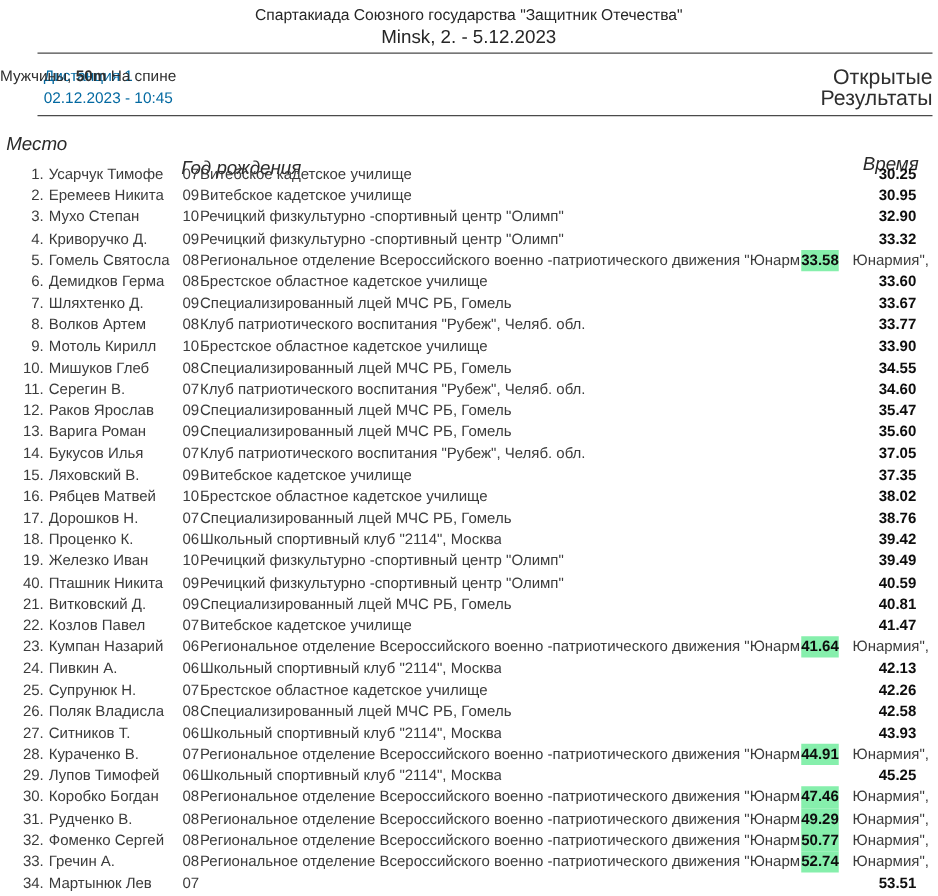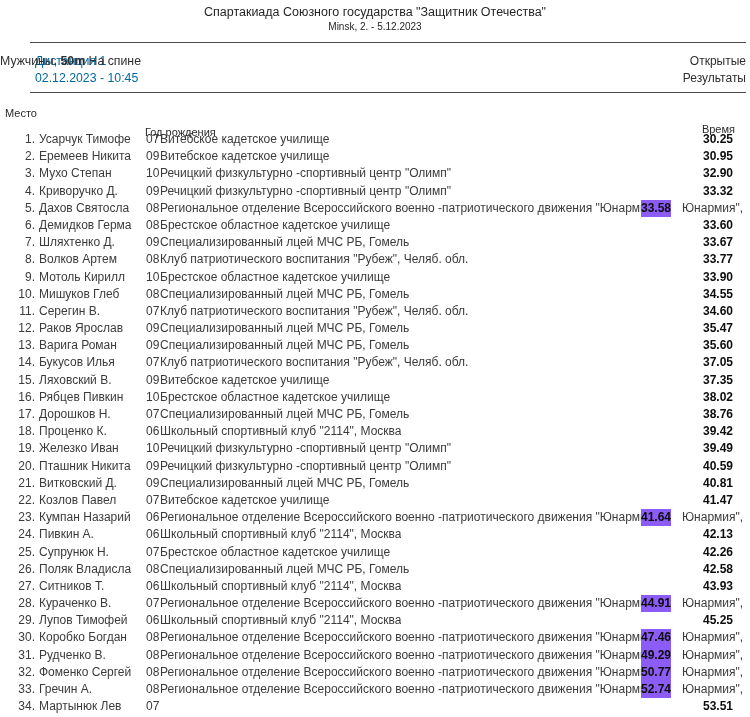--- a/index.html
+++ b/index.html
@@ -1,42 +1,42 @@
 <!DOCTYPE html>
 <html><head>
 <meta charset="utf-8">
 <style>
   html, body { margin:0; padding:0; background:#ffffff; }
   .page {
     position:relative; width:750px; height:717px; background:#ffffff;
     font-family:"Liberation Sans","DejaVu Sans",sans-serif; color:#3b3b3b; overflow:hidden;border-radius:21px;
   }
   .title    { position:absolute; top:5px;  left:0; right:0; text-align:center; font-size:12.5px; color:#262626; }
-  .subtitle { position:absolute; top:21px; left:0; right:0; text-align:center; font-size:10px; color:#262626; }
+  .subtitle { position:absolute; top:21px; left:0; right:0; text-align:center; font-size:15px; color:#262626; }
   .rule { position:absolute; left:30px; right:4px; border-top:1.6px solid #4a4a4a; height:0; }
   .rule1 { top:42px; }
   .rule2 { top:92px; }
   .meta-left   { position:absolute; top:53px; left:35px;  font-size:12.3px; line-height:17px; color:#0369a1; }
   .meta-center { position:absolute; top:53px; left:0; right:0; text-align:left; font-size:12.3px; line-height:17px; color:#2e2e2e; }
-  .meta-right  { position:absolute; top:53px; right:4px; text-align:right; font-size:12px; line-height:17px; color:#2e2e2e; }
+  .meta-right  { position:absolute; top:53px; right:4px; text-align:right; font-size:17px; line-height:17px; color:#2e2e2e; }
   .bold-part { font-weight:bold; }
-  .thead { position:absolute; top:107px; left:0; right:0; height:14px; font-size:11px; color:#2a2a2a; }
+  .thead { position:absolute; top:107px; left:0; right:0; height:14px; font-size:15px; color:#2a2a2a;font-style:italic; }
   .h-place { position:absolute; left:5px;   top:0; }
   .h-year  { position:absolute; left:145px; top:0;margin-top:19px; }
   .h-time  { position:absolute; right:15px; top:0;margin-top:16px; }
   .rows { position:absolute; top:131px; left:0; right:0; }
   .row  { position:relative; height:17.2px; line-height:17.2px; font-size:12px; color:#3b3b3b; }
   .place { position:absolute; left:0;    top:0; width:35px; text-align:right; white-space:nowrap; }
   .name  { position:absolute; left:39px; top:0; width:106px; white-space:nowrap; overflow:hidden; }
   .year  { position:absolute; left:146px; top:0; white-space:nowrap; }
   .club  { position:absolute; left:160px; top:0; white-space:nowrap; max-width:545px; overflow:hidden; }
   .club.clipped { width:481px; max-width:481px; }
   .time { font-weight:bold; color:#0d0d0d; }
   .time.right   { position:absolute; right:17px; top:0; }
-  .time.overlap { position:absolute; left:641px; top:0; background:#8b5cf6; }
+  .time.overlap { position:absolute; left:641px; top:0; background:#86efac; }
   .after { position:absolute; left:682px; top:0; white-space:nowrap; overflow:hidden; max-width:64px; }
 </style>
 </head>
 <body>
 
 <div class="page">
 
   <div class="title">Спартакиада Союзного государства "Защитник Отечества"</div>
   <div class="subtitle">Minsk, 2. - 5.12.2023</div>
 
@@ -88,21 +88,21 @@
       </div>
       <div class="row">
         <span class="place">4.</span>
         <span class="name">Криворучко Д.</span>
         <span class="year">09</span>
         <span class="club">Речицкий физкультурно -спортивный центр "Олимп"</span>
         <span class="time right">33.32</span>
       </div>
       <div class="row">
         <span class="place">5.</span>
-        <span class="name">Дахов Святосла</span>
+        <span class="name">Гомель Святосла</span>
         <span class="year">08</span>
         <span class="club clipped">Региональное отделение Всероссийского военно -патриотического движения "Юнармия",</span>
         <span class="time overlap">33.58</span>
         <span class="after">Юнармия",</span>
       </div>
       <div class="row">
         <span class="place">6.</span>
         <span class="name">Демидков Герма</span>
         <span class="year">08</span>
         <span class="club">Брестское областное кадетское училище</span>
@@ -166,21 +166,21 @@
       </div>
       <div class="row">
         <span class="place">15.</span>
         <span class="name">Ляховский В.</span>
         <span class="year">09</span>
         <span class="club">Витебское кадетское училище</span>
         <span class="time right">37.35</span>
       </div>
       <div class="row">
         <span class="place">16.</span>
-        <span class="name">Рябцев Пивкин</span>
+        <span class="name">Рябцев Матвей</span>
         <span class="year">10</span>
         <span class="club">Брестское областное кадетское училище</span>
         <span class="time right">38.02</span>
       </div>
       <div class="row">
         <span class="place">17.</span>
         <span class="name">Дорошков Н.</span>
         <span class="year">07</span>
         <span class="club">Специализированный лцей МЧС РБ, Гомель</span>
         <span class="time right">38.76</span>
@@ -193,21 +193,21 @@
         <span class="time right">39.42</span>
       </div>
       <div class="row">
         <span class="place">19.</span>
         <span class="name">Железко Иван</span>
         <span class="year">10</span>
         <span class="club">Речицкий физкультурно -спортивный центр "Олимп"</span>
         <span class="time right">39.49</span>
       </div>
       <div class="row">
-        <span class="place">20.</span>
+        <span class="place">40.</span>
         <span class="name">Пташник Никита</span>
         <span class="year">09</span>
         <span class="club">Речицкий физкультурно -спортивный центр "Олимп"</span>
         <span class="time right">40.59</span>
       </div>
       <div class="row">
         <span class="place">21.</span>
         <span class="name">Витковский Д.</span>
         <span class="year">09</span>
         <span class="club">Специализированный лцей МЧС РБ, Гомель</span>

